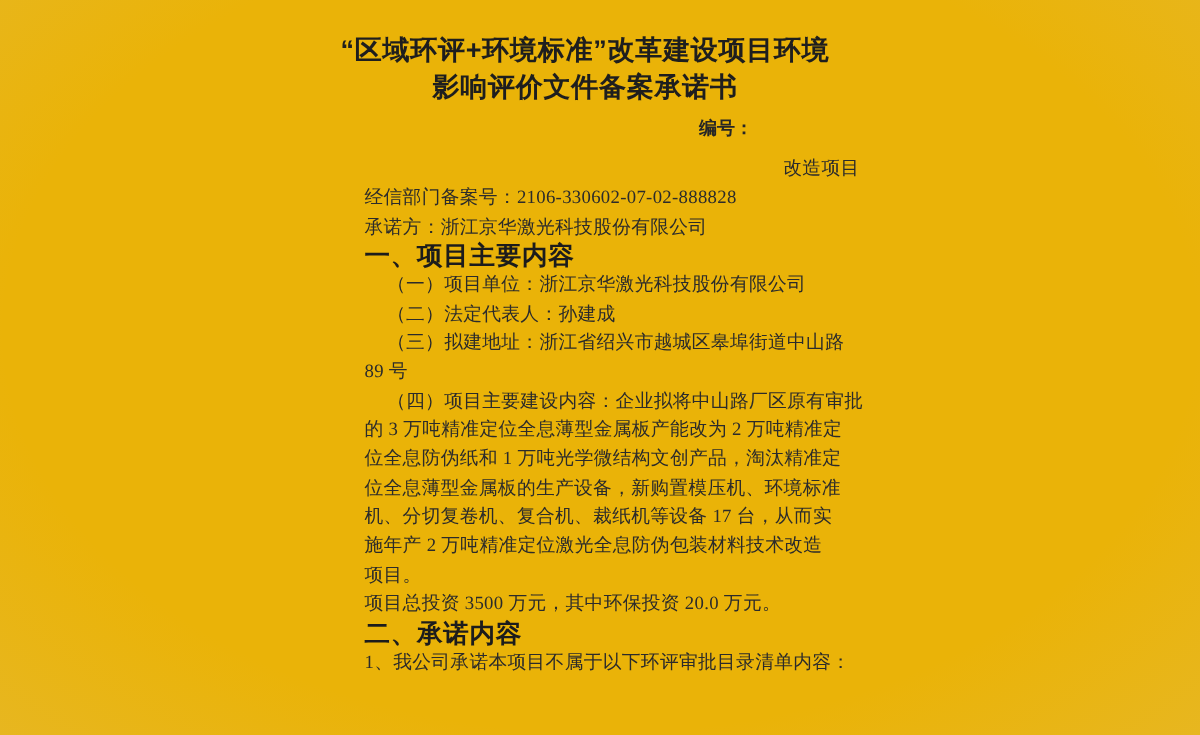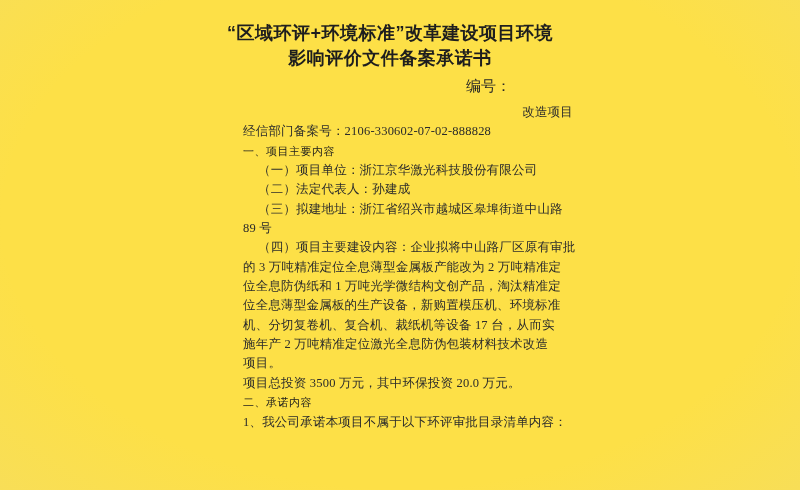--- a/index.html
+++ b/index.html
@@ -4,21 +4,21 @@
 <style>
   html, body {
     margin: 0;
     padding: 0;
     background: #ffffff;
   }
   .page {
     position: relative;
     width: 800px;
     height: 490px;
-    background: #fde047;
+    background: #eab308;
     overflow: hidden;
     font-family: "Liberation Serif", serif;
   }
   
   .scan-tint {
     position: absolute;
     inset: 0;
     background: radial-gradient(ellipse at 50% 45%, rgba(255,255,255,0) 70%, rgba(210,208,204,0.12) 100%);
     pointer-events: none;
   }
@@ -34,42 +34,42 @@
     font-size: 18px;
     line-height: 25px;
     color: #1e1e1e;
     letter-spacing: 0.5px;
   }
   .serial {
     position: absolute;
     top: 77px;
     left: 466px;
     font-family: "Liberation Sans", sans-serif;
-    font-weight: 400;
-    font-size: 15px;
+    font-weight: 700;
+    font-size: 12px;
     color: #262626;
   }
   .doc-body {
     position: absolute;
     top: 103px;
     left: 243px;
     width: 330px;
     font-size: 12.5px;
     color: #2b2b2b;
   }
   .line {
     height: 19.35px;
     line-height: 19.35px;
     white-space: nowrap;
     letter-spacing: 0.2px;
   }
   .line.heading {
     font-family: "Liberation Sans", sans-serif;
-    font-weight: 400;
-    font-size: 11px;
+    font-weight: 700;
+    font-size: 17px;
     color: #1c1c1c;
     letter-spacing: 0.5px;
   }
   .line.indent { text-indent: 15px; }
   .line.continuation { text-indent: 59px; text-align: right; }
 </style>
 </head>
 <body>
 
 <div class="page">
@@ -78,20 +78,21 @@
   <h1 class="doc-title">
     <div>“区域环评+环境标准”改革建设项目环境</div>
     <div>影响评价文件备案承诺书</div>
   </h1>
 
   <div class="serial">编号：</div>
 
   <div class="doc-body" id="doc-body">
       <div class="line continuation">改造项目</div>
       <div class="line">经信部门备案号：2106-330602-07-02-888828</div>
+      <div class="line">承诺方：浙江京华激光科技股份有限公司</div>
       <div class="line heading">一、项目主要内容</div>
       <div class="line indent">（一）项目单位：浙江京华激光科技股份有限公司</div>
       <div class="line indent">（二）法定代表人：孙建成</div>
       <div class="line indent">（三）拟建地址：浙江省绍兴市越城区皋埠街道中山路</div>
       <div class="line">89 号</div>
       <div class="line indent">（四）项目主要建设内容：企业拟将中山路厂区原有审批</div>
       <div class="line">的 3 万吨精准定位全息薄型金属板产能改为 2 万吨精准定</div>
       <div class="line">位全息防伪纸和 1 万吨光学微结构文创产品，淘汰精准定</div>
       <div class="line">位全息薄型金属板的生产设备，新购置模压机、环境标准</div>
       <div class="line">机、分切复卷机、复合机、裁纸机等设备 17 台，从而实</div>

